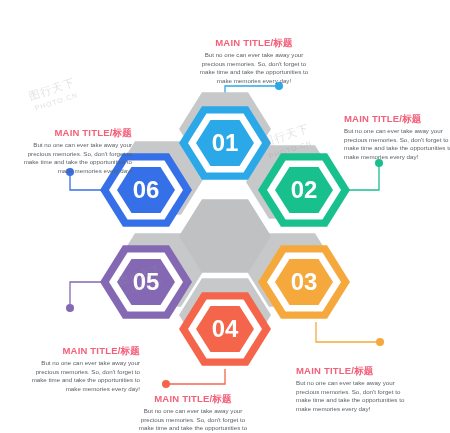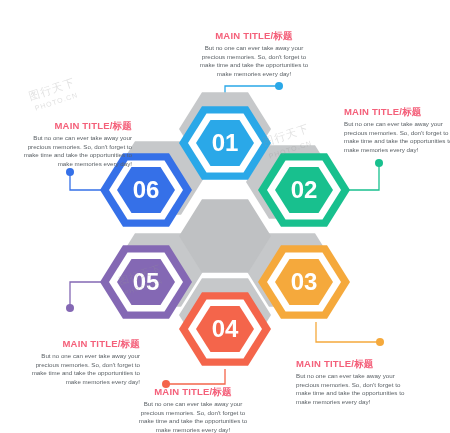--- a/index.html
+++ b/index.html
@@ -29,21 +29,21 @@
     height: 433px;
   }
   .text-block {
     position: absolute;
     width: 118px;
   }
   .tb-title {
     font-size: 9.5px;
     font-weight: bold;
     letter-spacing: 0.2px;
-    margin: 8px 0 3px 0;
+    margin: 15px 0 3px 0;
     line-height: 11px;
     white-space: nowrap;
   }
   .tb-body {
     font-size: 6.2px;
     line-height: 8.6px;
     color: #5b6166;
     margin: 0;
   }
   .align-left  { text-align: left; }

